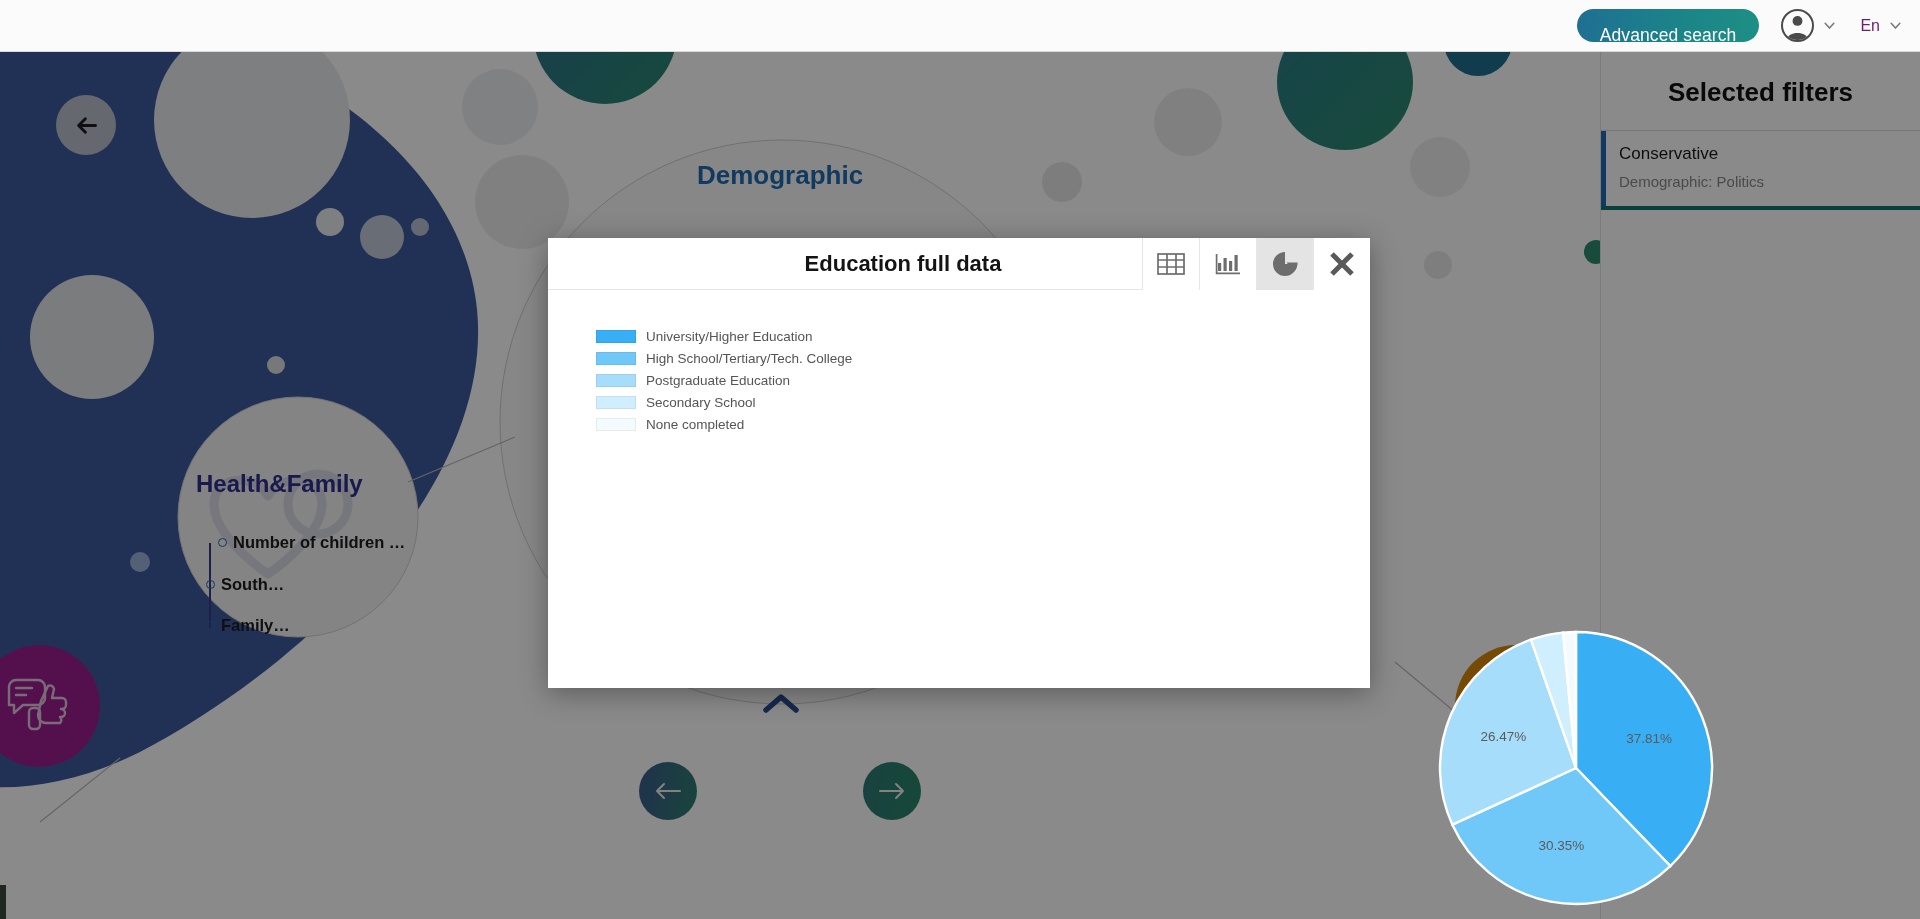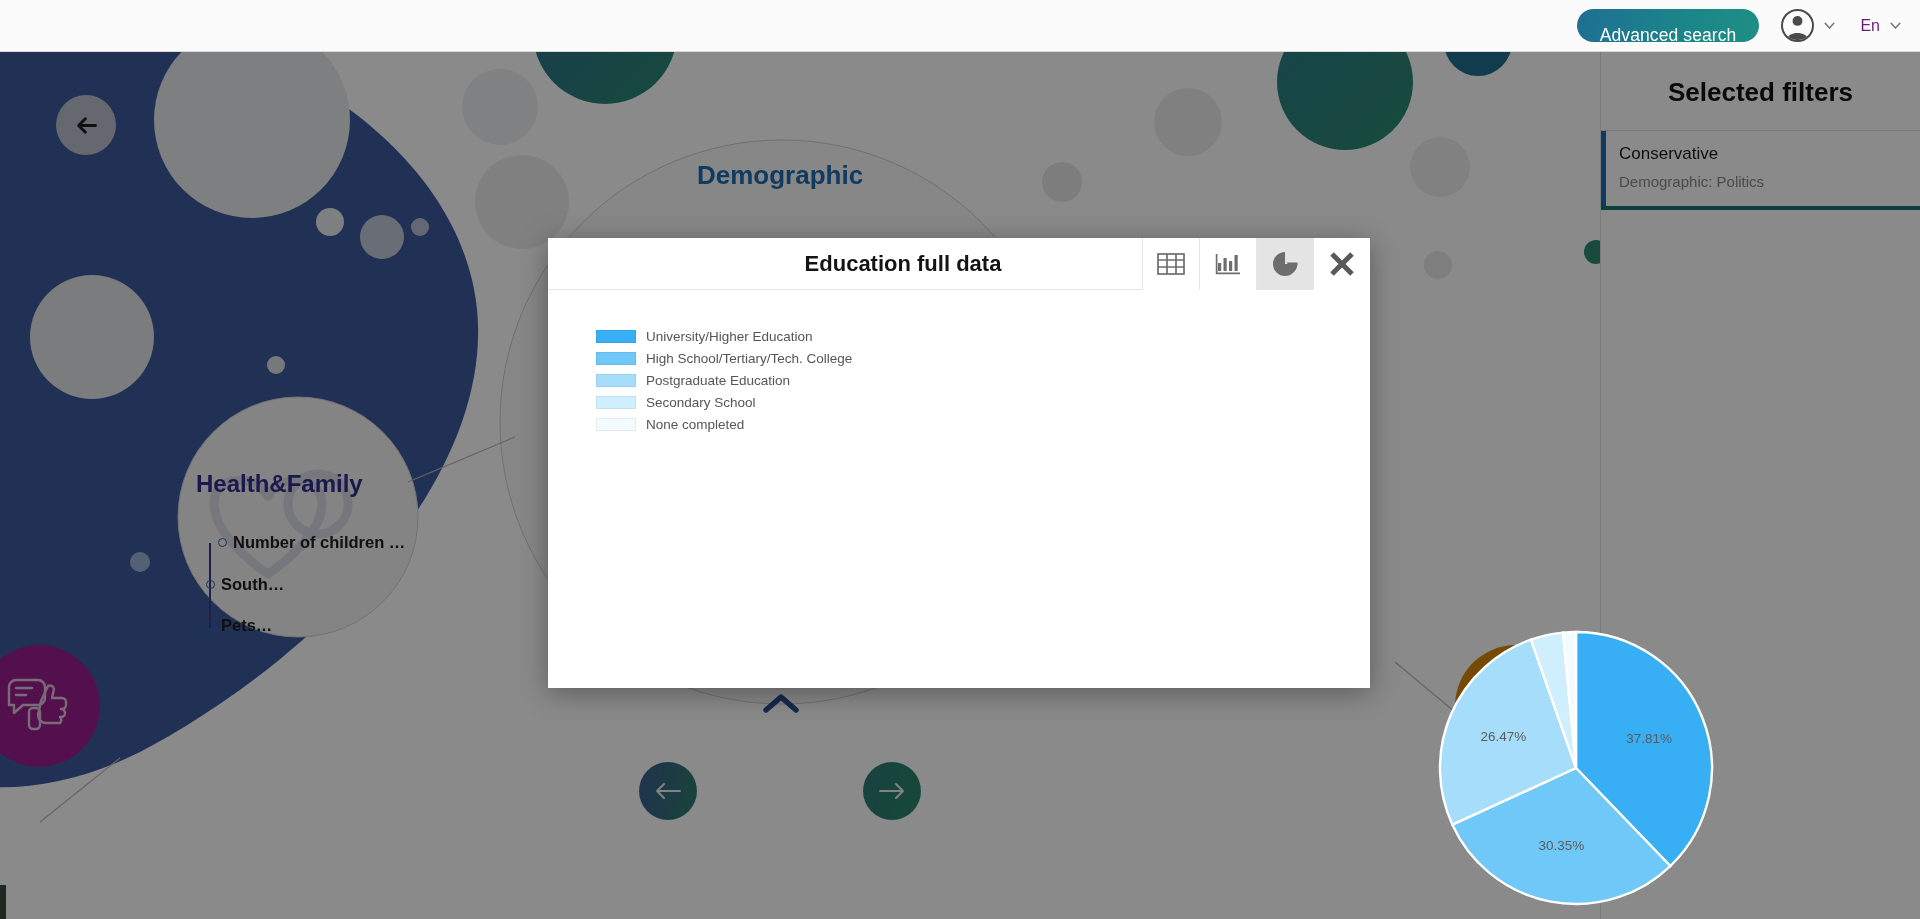--- a/index.html
+++ b/index.html
@@ -292,21 +292,21 @@
     <div class="leaf" id="leaf-children">
       <span class="dot"></span>
       <span>Number of children …</span>
     </div>
     <div class="leaf" id="leaf-pets">
       <span class="dot"></span>
       <span>South…</span>
     </div>
     <div class="leaf" id="leaf-sport">
       <span class="dot"></span>
-      <span>Pets…</span>
+      <span>Family…</span>
     </div>
   </div>
 
   <button id="back-btn">
     <svg width="27" height="27" viewBox="0 0 24 24">
       <path d="M20 12 H6 M11 6 L5 12 L11 18" stroke="#1d1d1d" stroke-width="2.6" fill="none" stroke-linecap="round" stroke-linejoin="round"></path>
     </svg>
   </button>
 
   <div class="fab" id="fab-opinion">

